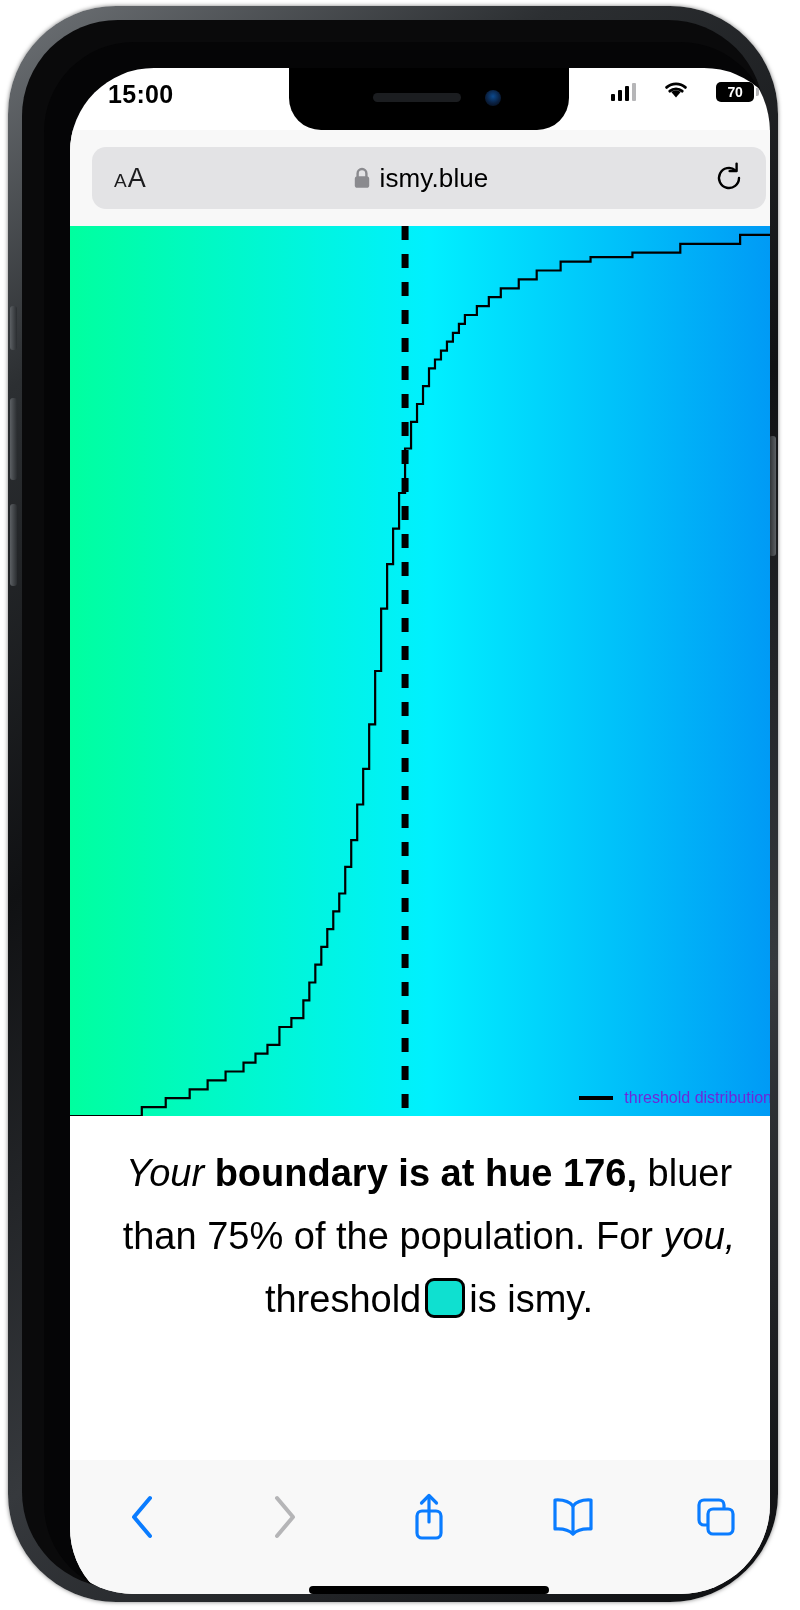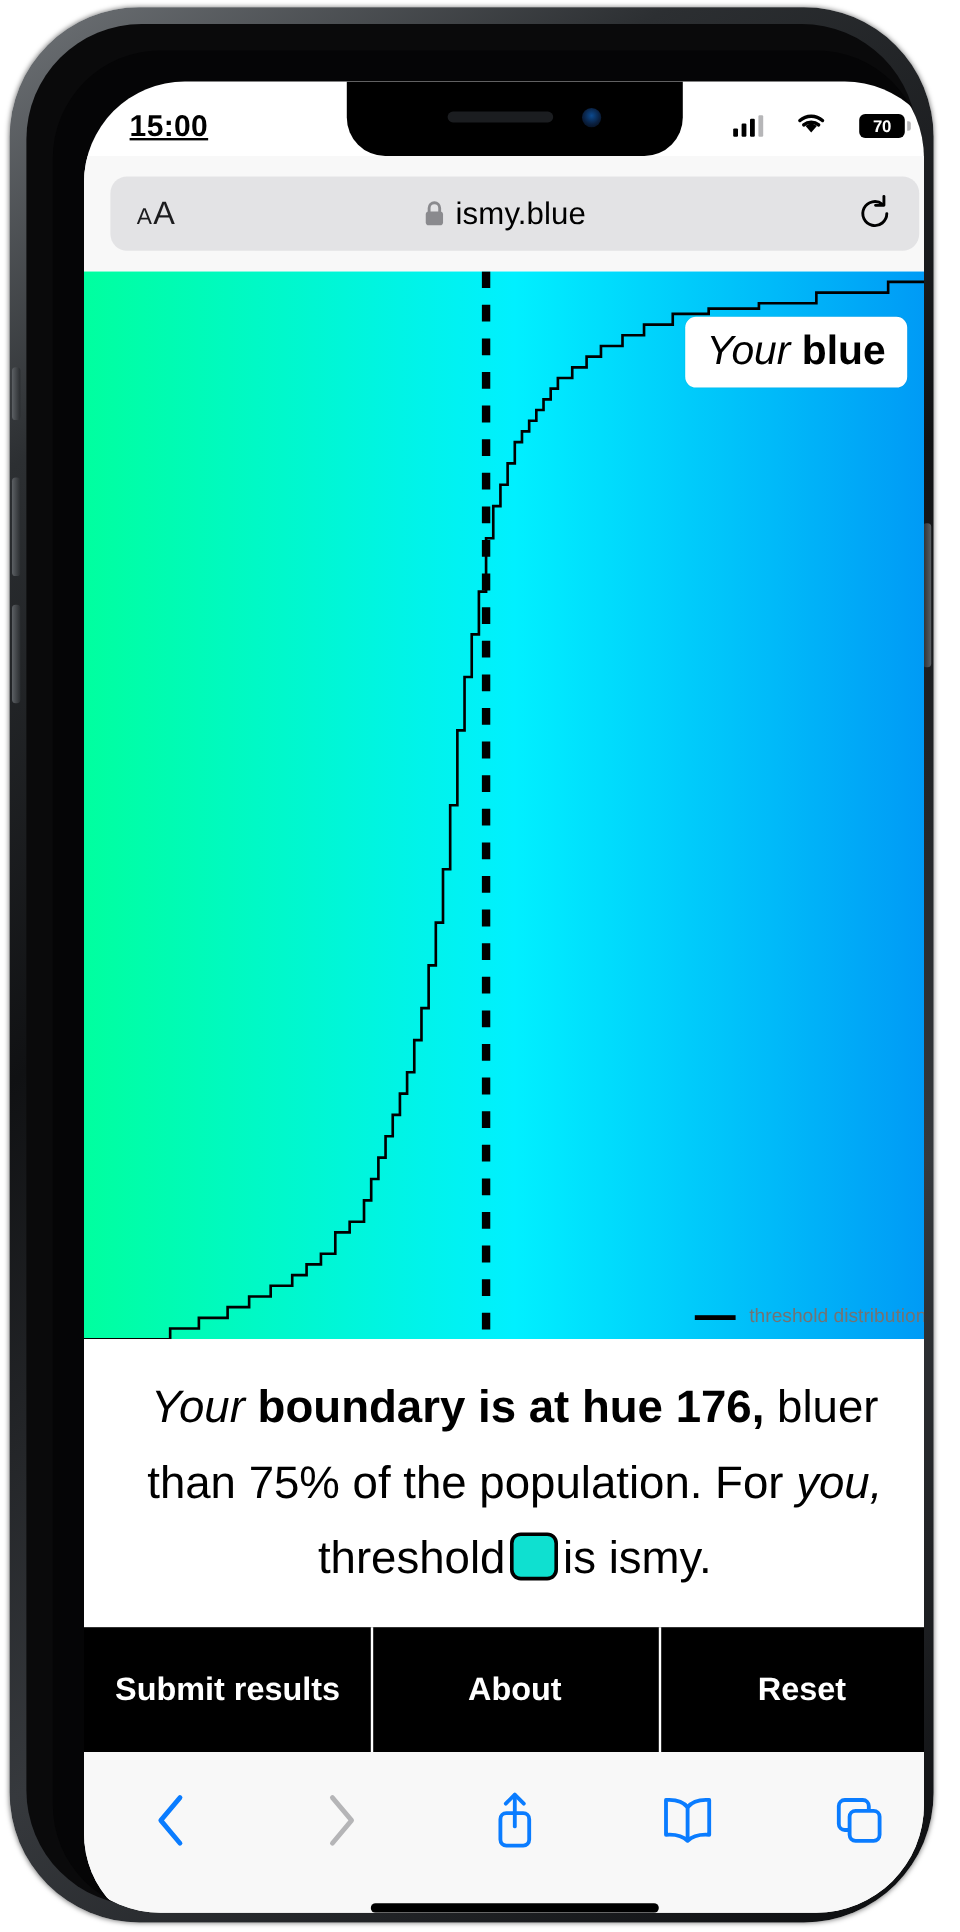--- a/index.html
+++ b/index.html
@@ -60,24 +60,23 @@
   }
   .cam {
     position: absolute; left: 196px; top: 22px;
     width: 16px; height: 16px; border-radius: 50%;
     background: radial-gradient(circle at 50% 40%, #0c4a8f 0%, #0a2040 55%, #05080f 100%);
   }
 
   
   .statusbar {
     position: absolute; left: 0; top: 0; width: 100%; height: 62px;
-    display: flex; align-items: center; justify-content: space-between;
+    display: flex; align-items: flex-start; justify-content: space-between;
     padding: 12px 34px 0 38px; z-index: 40;
     color: #000;
-    text-decoration: underline;
   }
   .status-time { font-size: 25px; font-weight: 600; letter-spacing: .3px; }
   .status-right { display: flex; align-items: center; gap: 26px; }
   .sig { display:flex; align-items:flex-end; gap:2.5px; height:18px; }
   .sig i { display:block; width:4.5px; background:#000; border-radius:1px; }
   .sig i:nth-child(1){height:7px;}
   .sig i:nth-child(2){height:11px;}
   .sig i:nth-child(3){height:15px;}
   .sig i:nth-child(4){height:18px;background:#b6b6b8;}
   .batt {
@@ -128,21 +127,21 @@
     font-size: 34px; color:#000; white-space:nowrap;
     box-shadow: 0 0 0 .5px rgba(0,0,0,.06);
   }
   .tag i { font-style: italic; font-weight: 400; }
   .tag b { font-weight: 700; }
   .tag-green { left: 32px; top: 38px; }
   .tag-blue  { right: 32px; top: 38px; }
   .legend {
     position:absolute; right: 16px; bottom: 9px;
     display:flex; align-items:center; gap:11px;
-    font-size: 16px; color:#737373;
+    font-size: 16px; color:#6d28d9;
   }
   .legend-line { display:block; width:34px; height:4px; background:#000; }
 
   
   .result {
     position: absolute; left: 0; top: 1048px; width: 100%; height: 240px;
     background:#fff; padding: 26px 30px 0 30px;
     text-align:center;
     font-size: 38px; line-height: 1.66; color:#000;
   }
@@ -248,50 +247,35 @@
             </div>
           </div>
 
           <div class="chart">
             <div class="chart-grad" style="background: linear-gradient(to right, rgb(0, 255, 159) 0%, rgb(0, 240, 255) 50%, rgb(0, 150, 245) 100%);"></div>
             <svg class="chart-svg" viewBox="0 0 718 890" preserveAspectRatio="none">
               <polyline id="cdf-curve" fill="none" stroke="#000000" stroke-width="2.2" vector-effect="non-scaling-stroke" points="0.00,890.00 71.80,890.00 71.80,881.10 95.73,881.10 95.73,872.20 119.67,872.20 119.67,863.30 137.62,863.30 137.62,854.40 155.57,854.40 155.57,845.50 173.52,845.50 173.52,836.60 185.48,836.60 185.48,827.70 197.45,827.70 197.45,818.80 209.42,818.80 209.42,801.00 221.38,801.00 221.38,792.10 233.35,792.10 233.35,774.30 239.33,774.30 239.33,756.50 245.32,756.50 245.32,738.70 251.30,738.70 251.30,720.90 257.28,720.90 257.28,703.10 263.27,703.10 263.27,685.30 269.25,685.30 269.25,667.50 275.23,667.50 275.23,640.80 281.22,640.80 281.22,614.10 287.20,614.10 287.20,578.50 293.18,578.50 293.18,542.90 299.17,542.90 299.17,498.40 305.15,498.40 305.15,445.00 311.13,445.00 311.13,382.70 317.12,382.70 317.12,338.20 323.10,338.20 323.10,302.60 329.08,302.60 329.08,267.00 335.07,267.00 335.07,222.50 341.05,222.50 341.05,195.80 347.03,195.80 347.03,178.00 353.02,178.00 353.02,160.20 359.00,160.20 359.00,142.40 364.98,142.40 364.98,133.50 370.97,133.50 370.97,124.60 376.95,124.60 376.95,115.70 382.93,115.70 382.93,106.80 388.92,106.80 388.92,97.90 394.90,97.90 394.90,89.00 406.87,89.00 406.87,80.10 418.83,80.10 418.83,71.20 430.80,71.20 430.80,62.30 448.75,62.30 448.75,53.40 466.70,53.40 466.70,44.50 490.63,44.50 490.63,35.60 520.55,35.60 520.55,31.15 562.43,31.15 562.43,26.70 610.30,26.70 610.30,17.80 670.13,17.80 670.13,8.90 718.00,8.90 718.00,0.00 718,0.00"></polyline>
               <line id="boundary-line" stroke="#000000" stroke-width="7" stroke-dasharray="14 14" vector-effect="non-scaling-stroke" x1="335.06666666666666" x2="335.06666666666666" y1="0" y2="890"></line>
             </svg>
 
-            <div class="tag tag-blue">
-              <i>Your</i>
-              <b>blue</b>
-            </div>
 
             <div class="legend">
               <span class="legend-line"></span>
               <span>threshold distribution</span>
             </div>
           </div>
 
           <div class="result">
             <i>Your</i>
             <b>boundary is at hue 176,</b>
             <span>bluer than 75% of the population. For</span>
             <i>you,</i>
             <span>threshold</span><span class="swatch" id="swatch" style="background: rgb(15, 224, 208);"></span><span>is ismy.</span>
           </div>
 
-          <div class="actions">
-            <div class="action">
-              <span>Submit results</span>
-            </div>
-            <div class="action">
-              <span>About</span>
-            </div>
-            <div class="action">
-              <span>Reset</span>
-            </div>
-          </div>
 
           <div class="toolbar">
             <span class="tbtn">
               <svg width="30" height="46" viewBox="0 0 30 46">
                 <path d="M23 4 L7 23 L23 42" stroke="#0a7cff" stroke-width="4" fill="none" stroke-linecap="round" stroke-linejoin="round"></path>
               </svg>
             </span>
             <span class="tbtn">
               <svg width="30" height="46" viewBox="0 0 30 46">
                 <path d="M7 4 L23 23 L7 42" stroke="#b5b5b7" stroke-width="4" fill="none" stroke-linecap="round" stroke-linejoin="round"></path>

